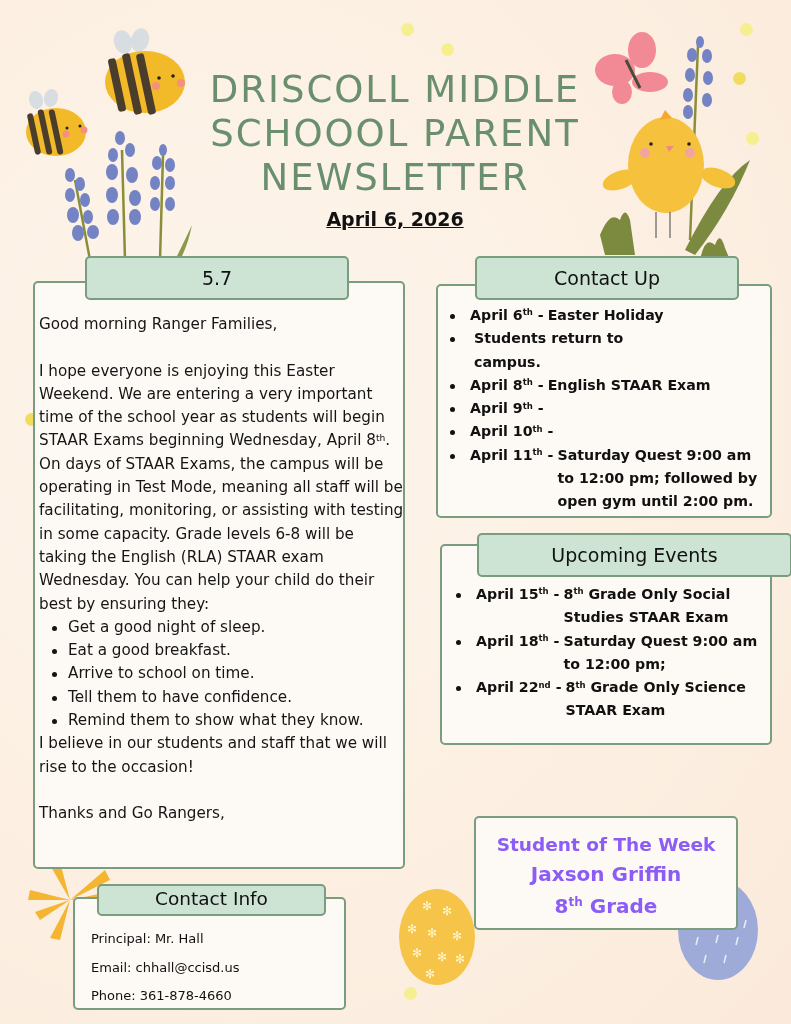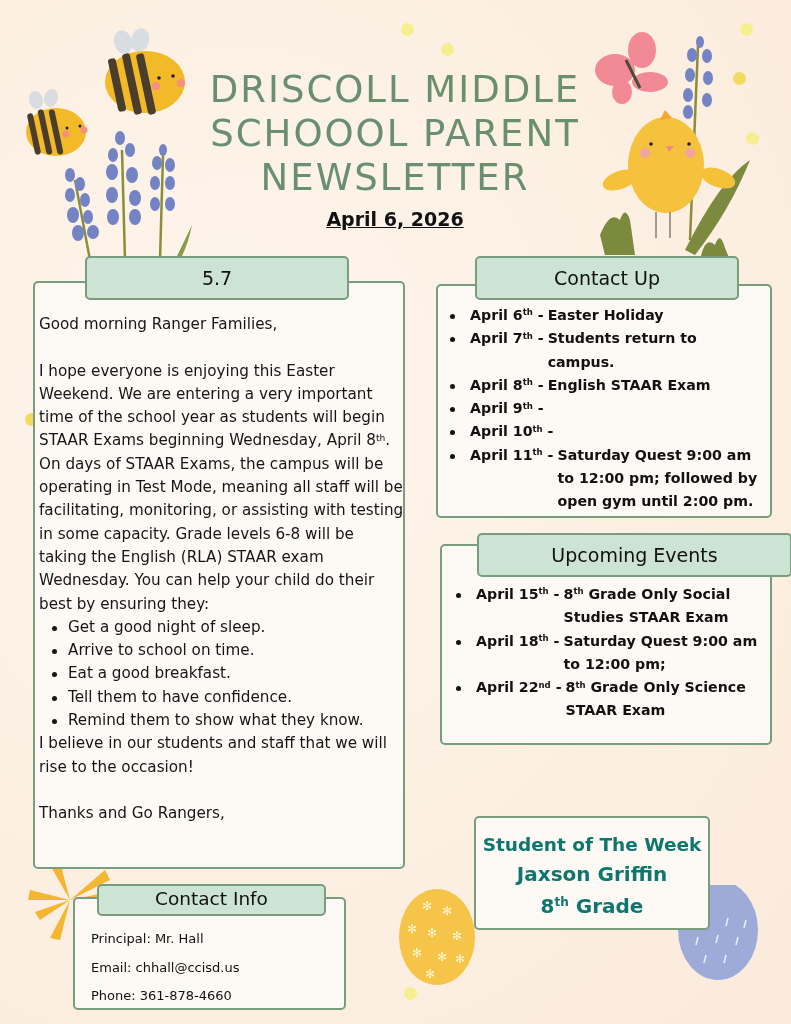--- a/index.html
+++ b/index.html
@@ -73,21 +73,21 @@
 
   
   .upcoming { left: 440px; top: 544px; width: 332px; height: 201px; }
   .upcoming-tab { left: 477px; top: 533px; width: 315px; height: 44px; font-size: 19px; line-height: 40px; }
   .upcoming-list { left: 450px; top: 583px; width: 320px; }
   .upcoming-list li:nth-child(1) .desc { max-width: 175px; }
   .upcoming-list li:nth-child(2) .desc { max-width: 205px; }
   .upcoming-list li:nth-child(3) .desc { max-width: 195px; }
 
   
-  .sotw { left: 474px; top: 816px; width: 236px; height: 114px; text-align: center; font-family: "DejaVu Sans", sans-serif; font-weight: bold; color: #0f766e; }
+  .sotw { left: 474px; top: 816px; width: 264px; height: 114px; text-align: center; font-family: "DejaVu Sans", sans-serif; font-weight: bold; color: #8b5cf6; }
   .sotw .l1 { font-size: 18.5px; margin-top: 14px; line-height: 26px; }
   .sotw .l2 { font-size: 20px; line-height: 32px; }
   .sotw .l3 { font-size: 20px; line-height: 32px; }
 
   
   .contact { left: 73px; top: 897px; width: 273px; height: 113px; }
   .contact-tab { left: 97px; top: 884px; width: 229px; height: 32px; font-size: 18.5px; line-height: 26px; }
   .contact-body {
     position: absolute; left: 91px; top: 925px; font-family: "DejaVu Sans", sans-serif;
     font-size: 13px; line-height: 28.5px; color: #111;
@@ -253,42 +253,41 @@
 <div class="date">April 6, 2026</div>
 
 <div class="box letter"></div>
 <div class="tab letter-tab">5.7</div>
 <div class="letter-body">
   <p>Good morning Ranger Families,</p>
   <div class="gap"></div>
   <p><span>I hope everyone is enjoying this Easter Weekend. We are entering a very important time of the school year as students will begin STAAR Exams beginning Wednesday, April 8</span><sup>th</sup><span>. On days of STAAR Exams, the campus will be operating in Test Mode, meaning all staff will be facilitating, monitoring, or assisting with testing in some capacity. Grade levels 6-8 will be taking the English (RLA) STAAR exam Wednesday. You can help your child do their best by ensuring they:</span></p>
   <ul>
     <li>Get a good night of sleep.</li>
+    <li>Eat a good breakfast.</li>
     <li>Arrive to school on time.</li>
-    <li>Eat a good breakfast.</li>
     <li>Tell them to have confidence.</li>
     <li>Remind them to show what they know.</li>
   </ul>
   <p>I believe in our students and staff that we will rise to the occasion!</p>
   <div class="gap"></div>
   <p>Thanks and Go Rangers,</p>
 </div>
 
 <div class="box coming"></div>
 <div class="tab coming-tab">Contact Up</div>
 <ul class="events-list coming-list">
   <li>
       <div class="row">
         <span class="date-label"><span>April 6</span><sup>th</sup><span> -</span></span>
         <span class="desc">Easter Holiday</span>
       </div>
     </li>
   <li>
       <div class="row">
-        <span class="date-label"><span>April 7</span><sup>th</sup><span> -</span></span>
         <span class="desc">Students return to campus.</span>
       </div>
     </li>
   <li>
       <div class="row">
         <span class="date-label"><span>April 8</span><sup>th</sup><span> -</span></span>
         <span class="desc">English STAAR Exam</span>
       </div>
     </li>
   <li>

